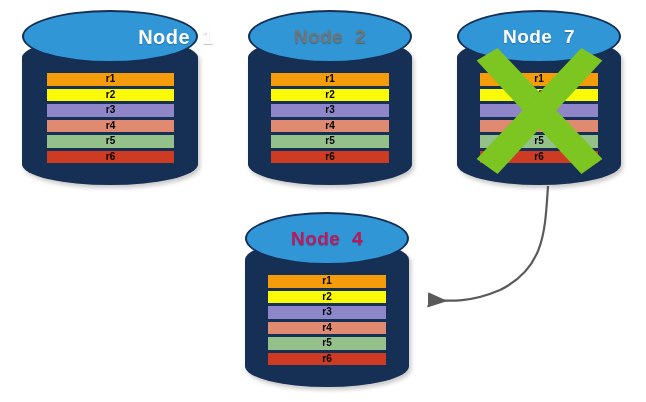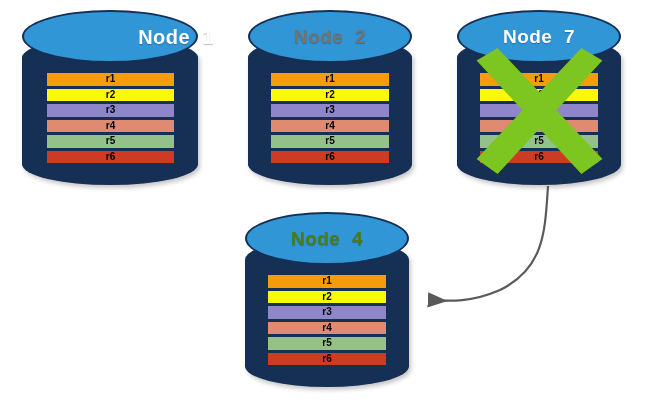--- a/index.html
+++ b/index.html
@@ -134,21 +134,21 @@
       </div>
       <svg class="cross" viewBox="0 0 100 100" preserveAspectRatio="none" style="left: 17px; top: 38px; width: 131px; height: 126px;">
         <polygon points="2,10 18,0 98,88 82,100" fill="#7DC520"></polygon>
         <polygon points="98,10 82,0 2,88 18,100" fill="#7DC520"></polygon>
       </svg>
     </div>
 
   <div class="node" id="n3" style="left: 245px; top: 212px; width: 164px; height: 175px;">
       <div class="cyl-body" style="top: 27px; width: 164px; height: 148px; background: rgb(21, 47, 85);"></div>
       <div class="cyl-top" style="top: 0px; width: 164px; height: 53px; background: rgb(49, 150, 214); border-color: rgb(21, 47, 85);"></div>
-      <div class="cyl-label" style="top: 16px; font-size: 19px; color: #4d7c0f;">Node  4</div>
+      <div class="cyl-label" style="top: 16px; font-size: 19px; color: #be185d;">Node  4</div>
       <div class="rows" style="left: 23px; top: 63px; width: 118px; gap: 3px;">
         <div class="row" style="height: 12.5px; background: rgb(245, 156, 11); font-size: 10px; color: rgb(0, 0, 0);">r1</div>
         <div class="row" style="height: 12.5px; background: rgb(250, 250, 8); font-size: 10px; color: rgb(0, 0, 0);">r2</div>
         <div class="row" style="height: 12.5px; background: rgb(142, 134, 200); font-size: 10px; color: rgb(0, 0, 0);">r3</div>
         <div class="row" style="height: 12.5px; background: rgb(224, 138, 114); font-size: 10px; color: rgb(0, 0, 0);">r4</div>
         <div class="row" style="height: 12.5px; background: rgb(148, 192, 138); font-size: 10px; color: rgb(0, 0, 0);">r5</div>
         <div class="row" style="height: 12.5px; background: rgb(205, 59, 34); font-size: 10px; color: rgb(0, 0, 0);">r6</div>
       </div>
     </div>
 

